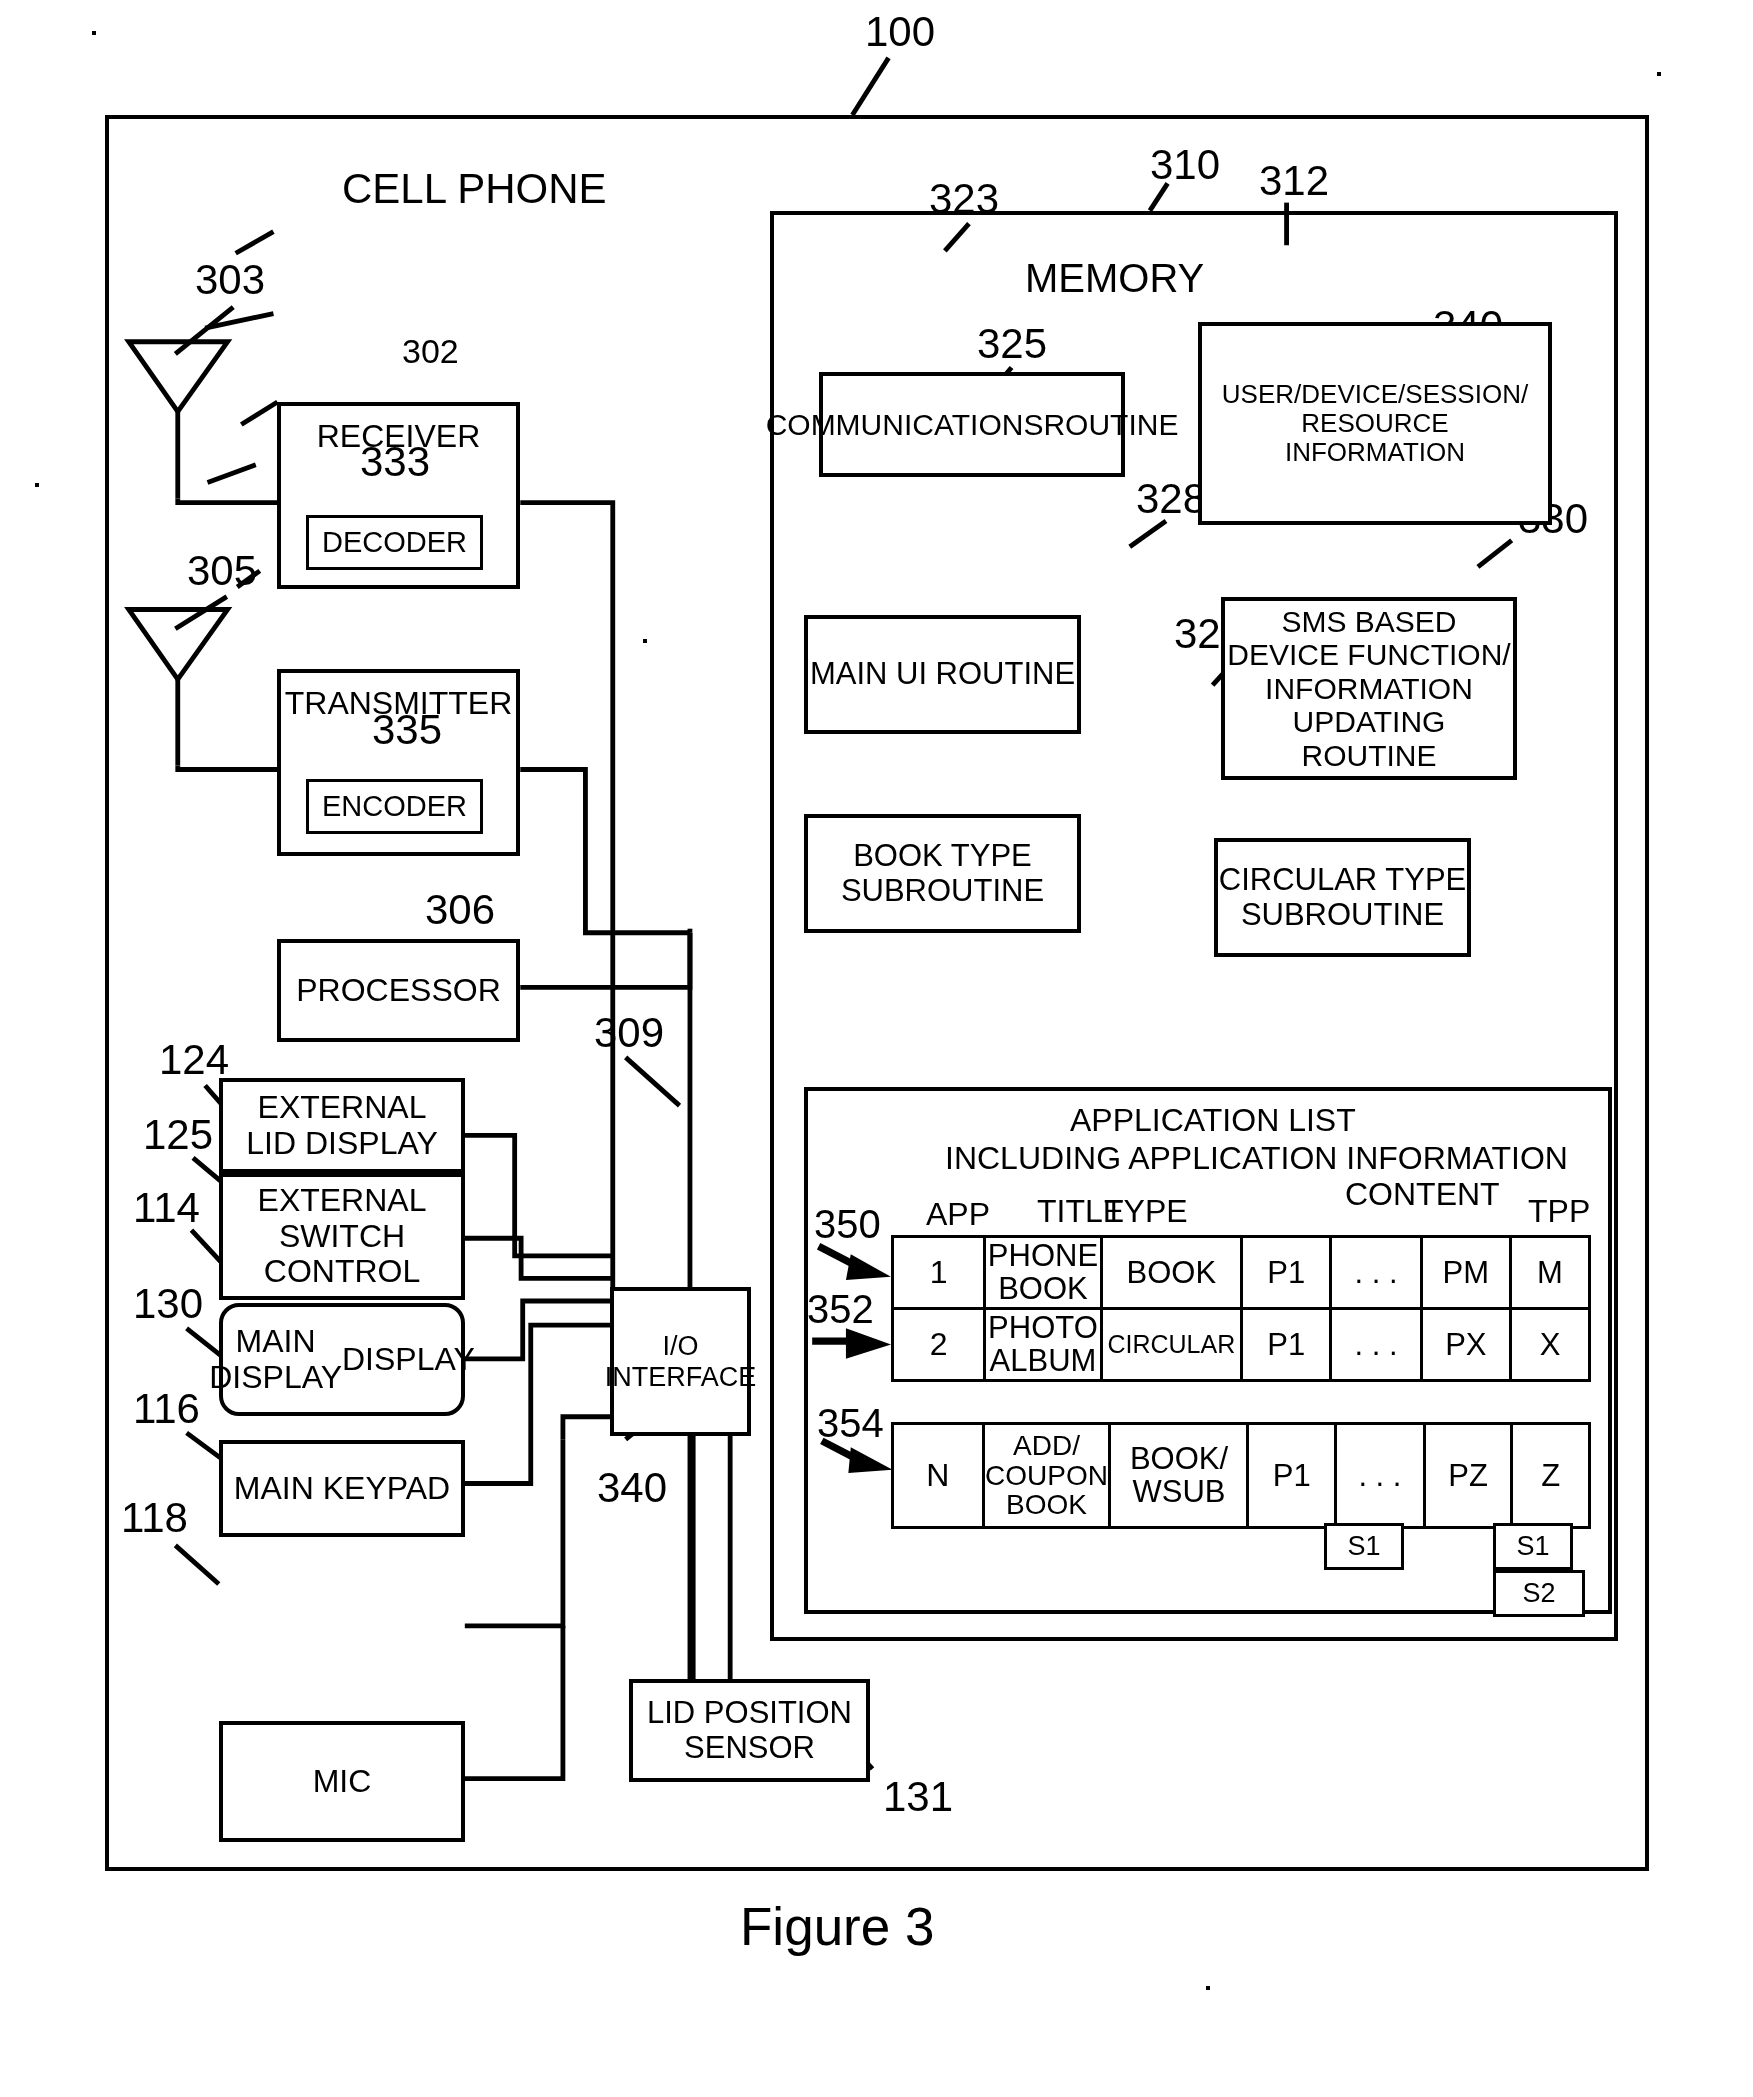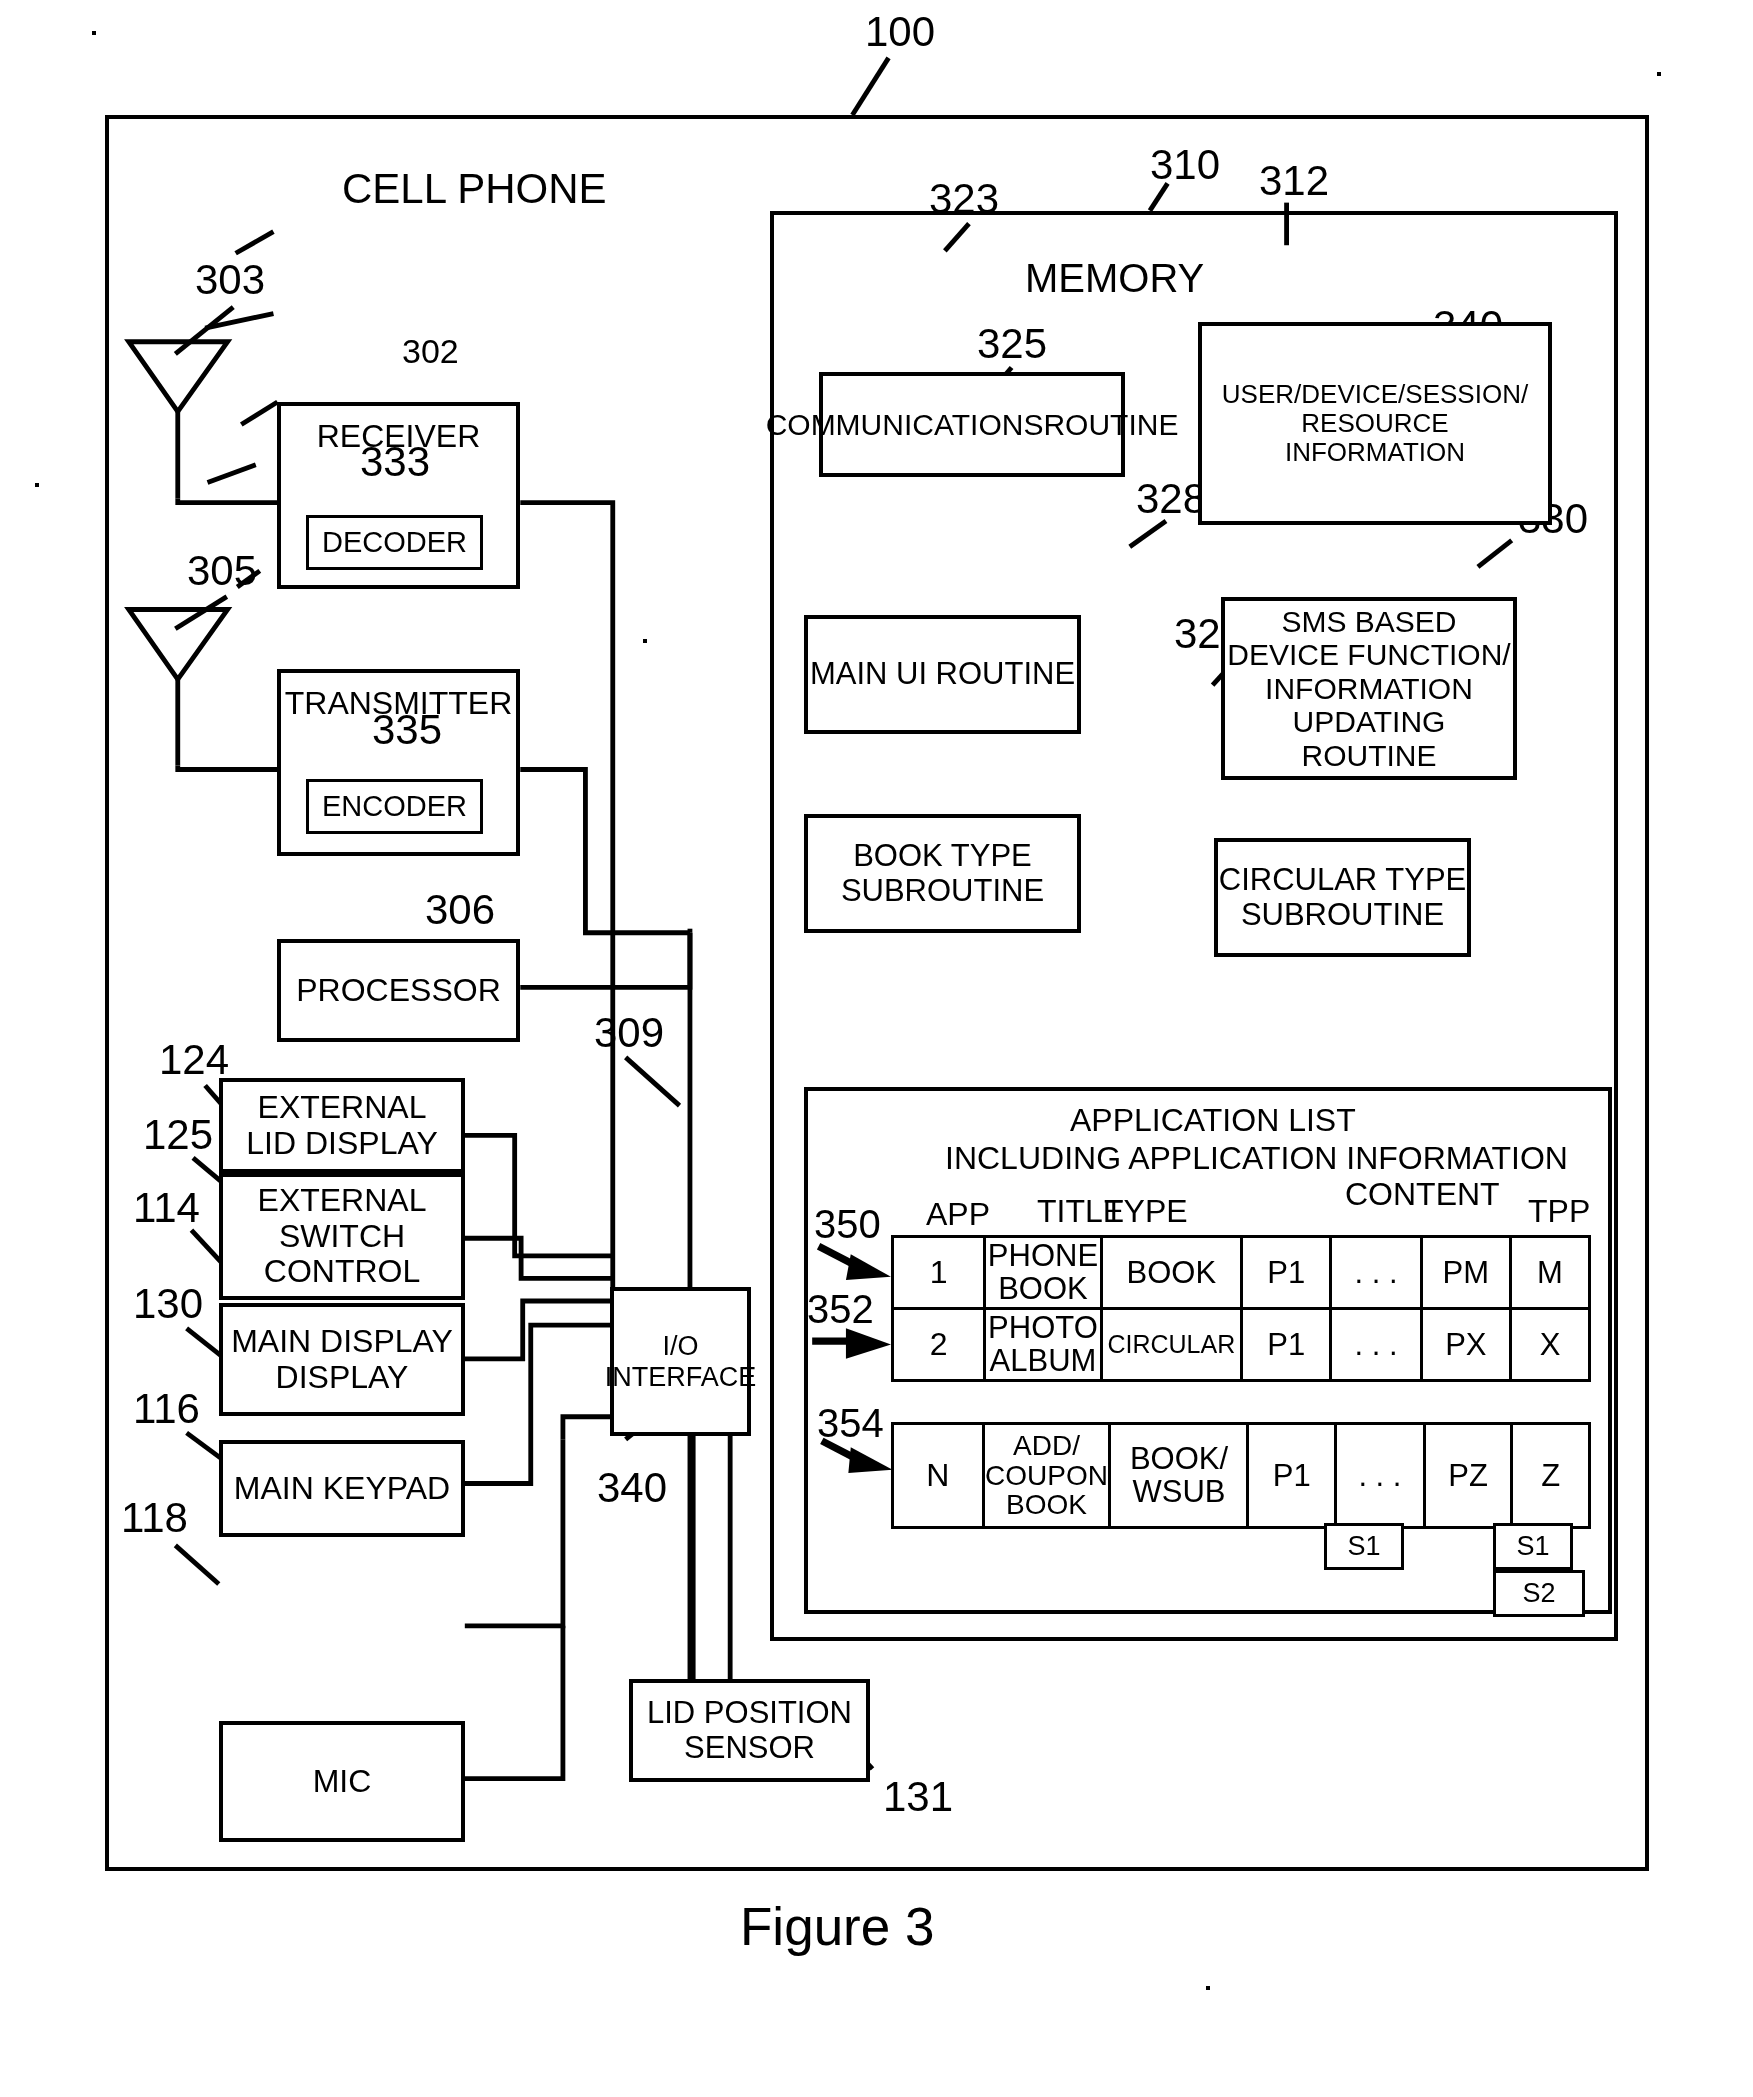--- a/index.html
+++ b/index.html
@@ -170,21 +170,21 @@
     <span>EXTERNAL</span>
     <span>LID DISPLAY</span>
   </div>
 
   <div class="box" style="left:219px;top:1173px;width:246px;height:127px;flex-direction:column;font-size:32px;">
     <span>EXTERNAL</span>
     <span>SWITCH</span>
     <span>CONTROL</span>
   </div>
 
-  <div class="box" style="left:219px;top:1303px;width:246px;height:113px;flex-direction:column;font-size:32px;">
+  <div class="box" style="left:219px;top:1303px;width:246px;height:113px;flex-direction:row;font-size:32px;border-radius:20px;">
     <span>MAIN DISPLAY</span>
     <span>DISPLAY</span>
   </div>
 
   <div class="box" style="left:219px;top:1440px;width:246px;height:97px;font-size:32px;">
     <span>MAIN KEYPAD</span>
   </div>
 
 
   <div class="box" style="left:219px;top:1721px;width:246px;height:121px;font-size:32px;">

